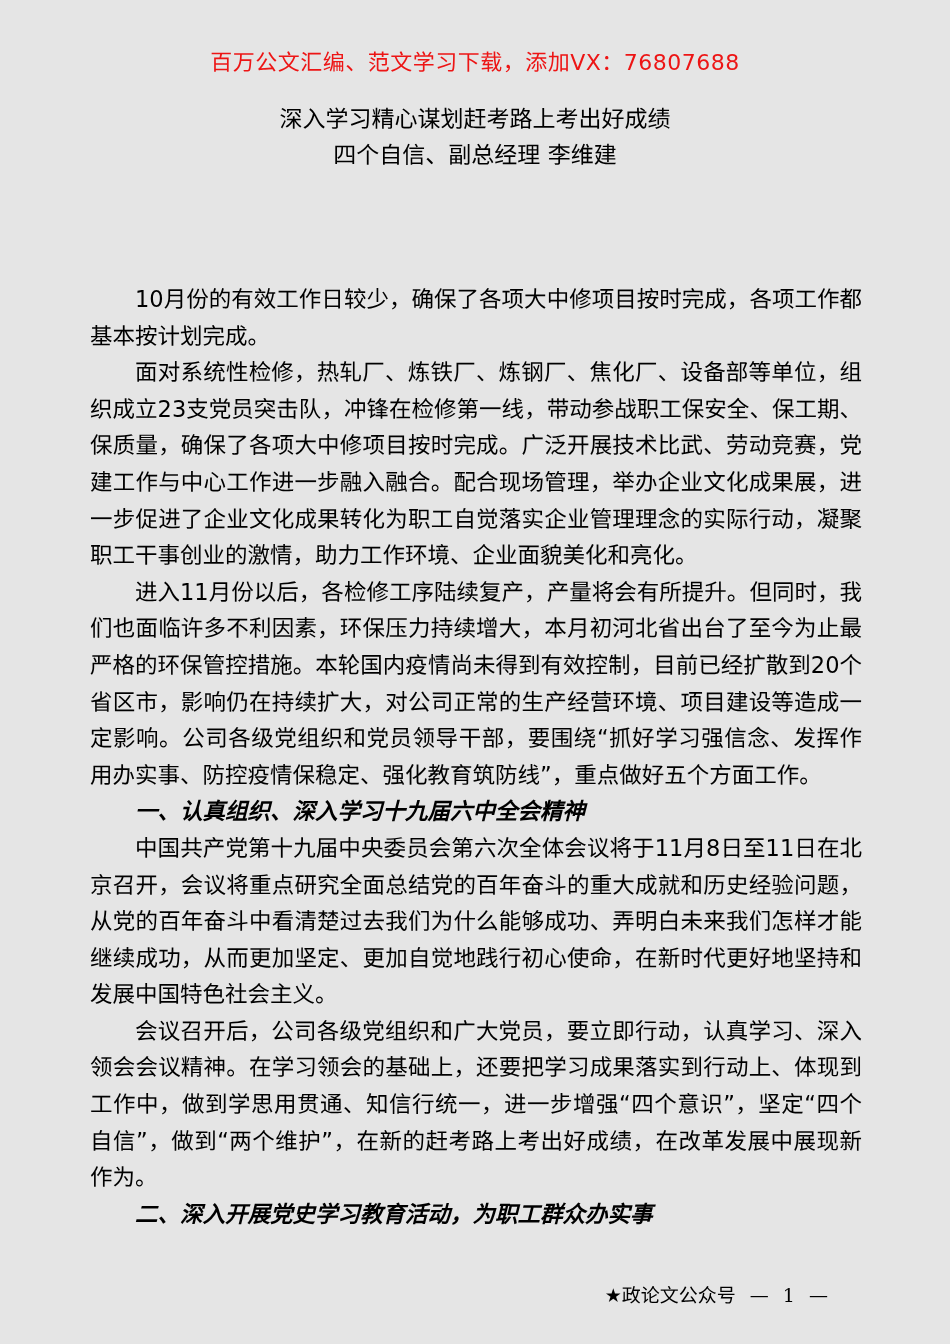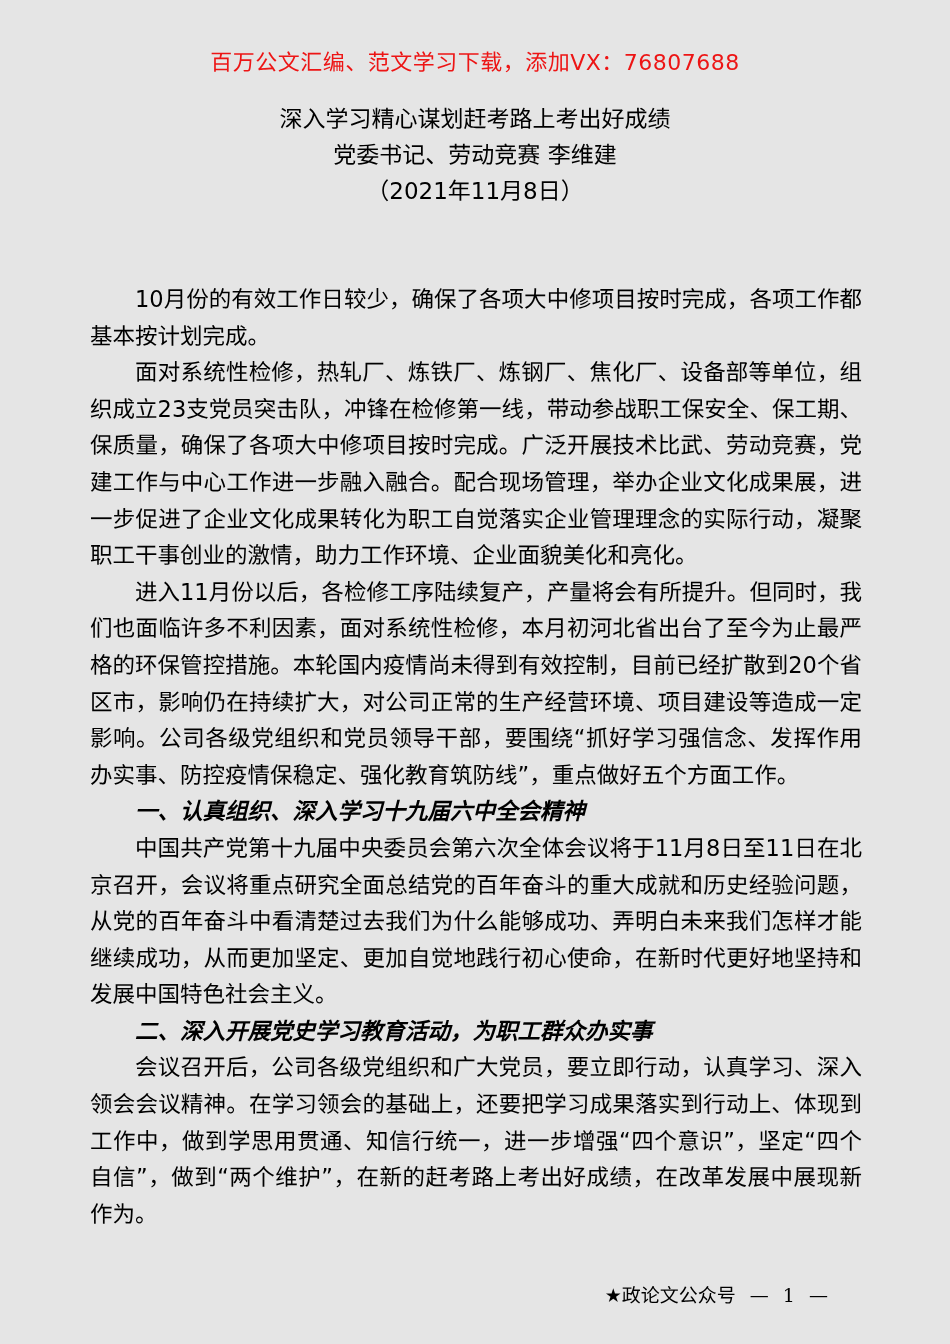--- a/index.html
+++ b/index.html
@@ -73,31 +73,30 @@
 <body>
 
 <div class="page">
 
   <div class="banner">
     <span style="color:#ed1515;">百万公文汇编、范文学习下载，添加VX：76807688</span>
   </div>
 
   <div class="title-block">
     <div class="title-line">深入学习精心谋划赶考路上考出好成绩</div>
-    <div class="title-line">党委书记、劳动竞赛 李维建</div>
-    <div class="title-line">（2021年11月8日）</div>
+    <div class="title-line">四个自信、副总经理 李维建</div>
   </div>
 
   <div class="doc-body">
     <p class="para">10月份的有效工作日较少，确保了各项大中修项目按时完成，各项工作都基本按计划完成。</p>
     <p class="para">面对系统性检修，热轧厂、炼铁厂、炼钢厂、焦化厂、设备部等单位，组织成立23支党员突击队，冲锋在检修第一线，带动参战职工保安全、保工期、保质量，确保了各项大中修项目按时完成。广泛开展技术比武、劳动竞赛，党建工作与中心工作进一步融入融合。配合现场管理，举办企业文化成果展，进一步促进了企业文化成果转化为职工自觉落实企业管理理念的实际行动，凝聚职工干事创业的激情，助力工作环境、企业面貌美化和亮化。</p>
-    <p class="para">进入11月份以后，各检修工序陆续复产，产量将会有所提升。但同时，我们也面临许多不利因素，面对系统性检修，本月初河北省出台了至今为止最严格的环保管控措施。本轮国内疫情尚未得到有效控制，目前已经扩散到20个省区市，影响仍在持续扩大，对公司正常的生产经营环境、项目建设等造成一定影响。公司各级党组织和党员领导干部，要围绕“抓好学习强信念、发挥作用办实事、防控疫情保稳定、强化教育筑防线”，重点做好五个方面工作。</p>
+    <p class="para">进入11月份以后，各检修工序陆续复产，产量将会有所提升。但同时，我们也面临许多不利因素，环保压力持续增大，本月初河北省出台了至今为止最严格的环保管控措施。本轮国内疫情尚未得到有效控制，目前已经扩散到20个省区市，影响仍在持续扩大，对公司正常的生产经营环境、项目建设等造成一定影响。公司各级党组织和党员领导干部，要围绕“抓好学习强信念、发挥作用办实事、防控疫情保稳定、强化教育筑防线”，重点做好五个方面工作。</p>
     <p class="para heading">一、认真组织、深入学习十九届六中全会精神</p>
     <p class="para">中国共产党第十九届中央委员会第六次全体会议将于11月8日至11日在北京召开，会议将重点研究全面总结党的百年奋斗的重大成就和历史经验问题，从党的百年奋斗中看清楚过去我们为什么能够成功、弄明白未来我们怎样才能继续成功，从而更加坚定、更加自觉地践行初心使命，在新时代更好地坚持和发展中国特色社会主义。</p>
+    <p class="para">会议召开后，公司各级党组织和广大党员，要立即行动，认真学习、深入领会会议精神。在学习领会的基础上，还要把学习成果落实到行动上、体现到工作中，做到学思用贯通、知信行统一，进一步增强“四个意识”，坚定“四个自信”，做到“两个维护”，在新的赶考路上考出好成绩，在改革发展中展现新作为。</p>
     <p class="para heading">二、深入开展党史学习教育活动，为职工群众办实事</p>
-    <p class="para">会议召开后，公司各级党组织和广大党员，要立即行动，认真学习、深入领会会议精神。在学习领会的基础上，还要把学习成果落实到行动上、体现到工作中，做到学思用贯通、知信行统一，进一步增强“四个意识”，坚定“四个自信”，做到“两个维护”，在新的赶考路上考出好成绩，在改革发展中展现新作为。</p>
   </div>
 
   <div class="footer">
     <span>★政论文公众号</span><span class="page-num">— 1 —</span>
   </div>
 
 </div>
 
 </body></html>

